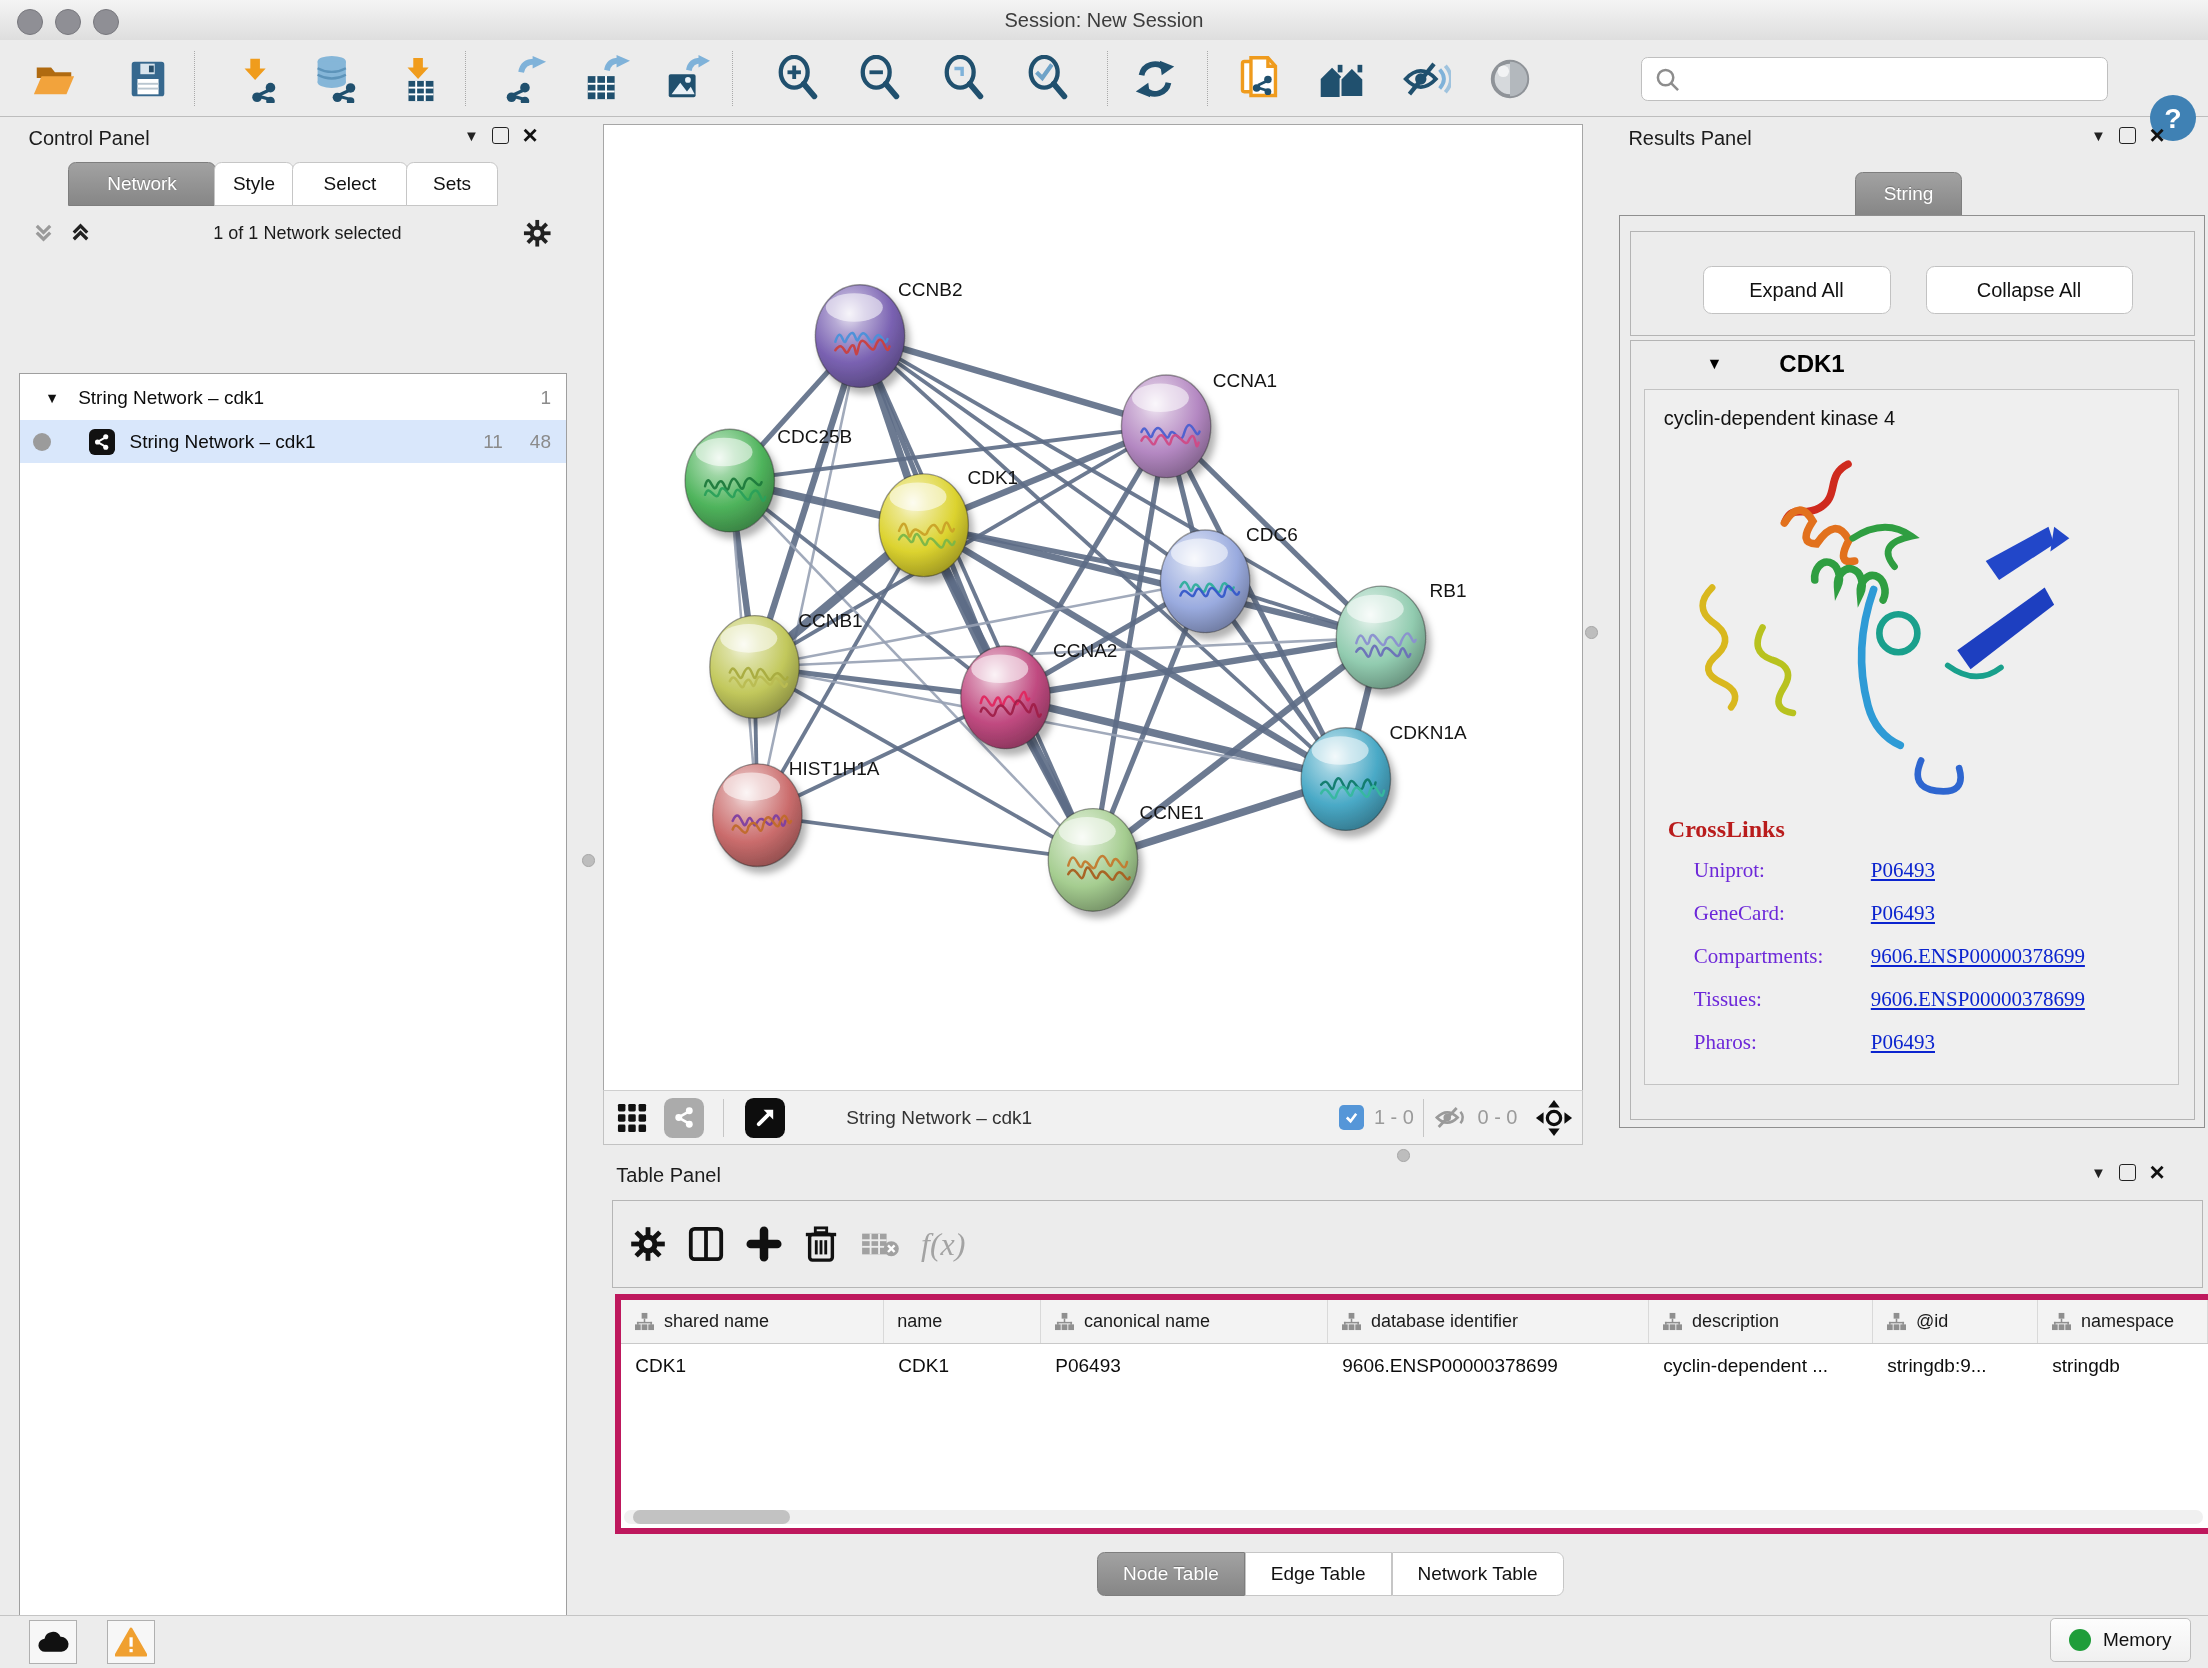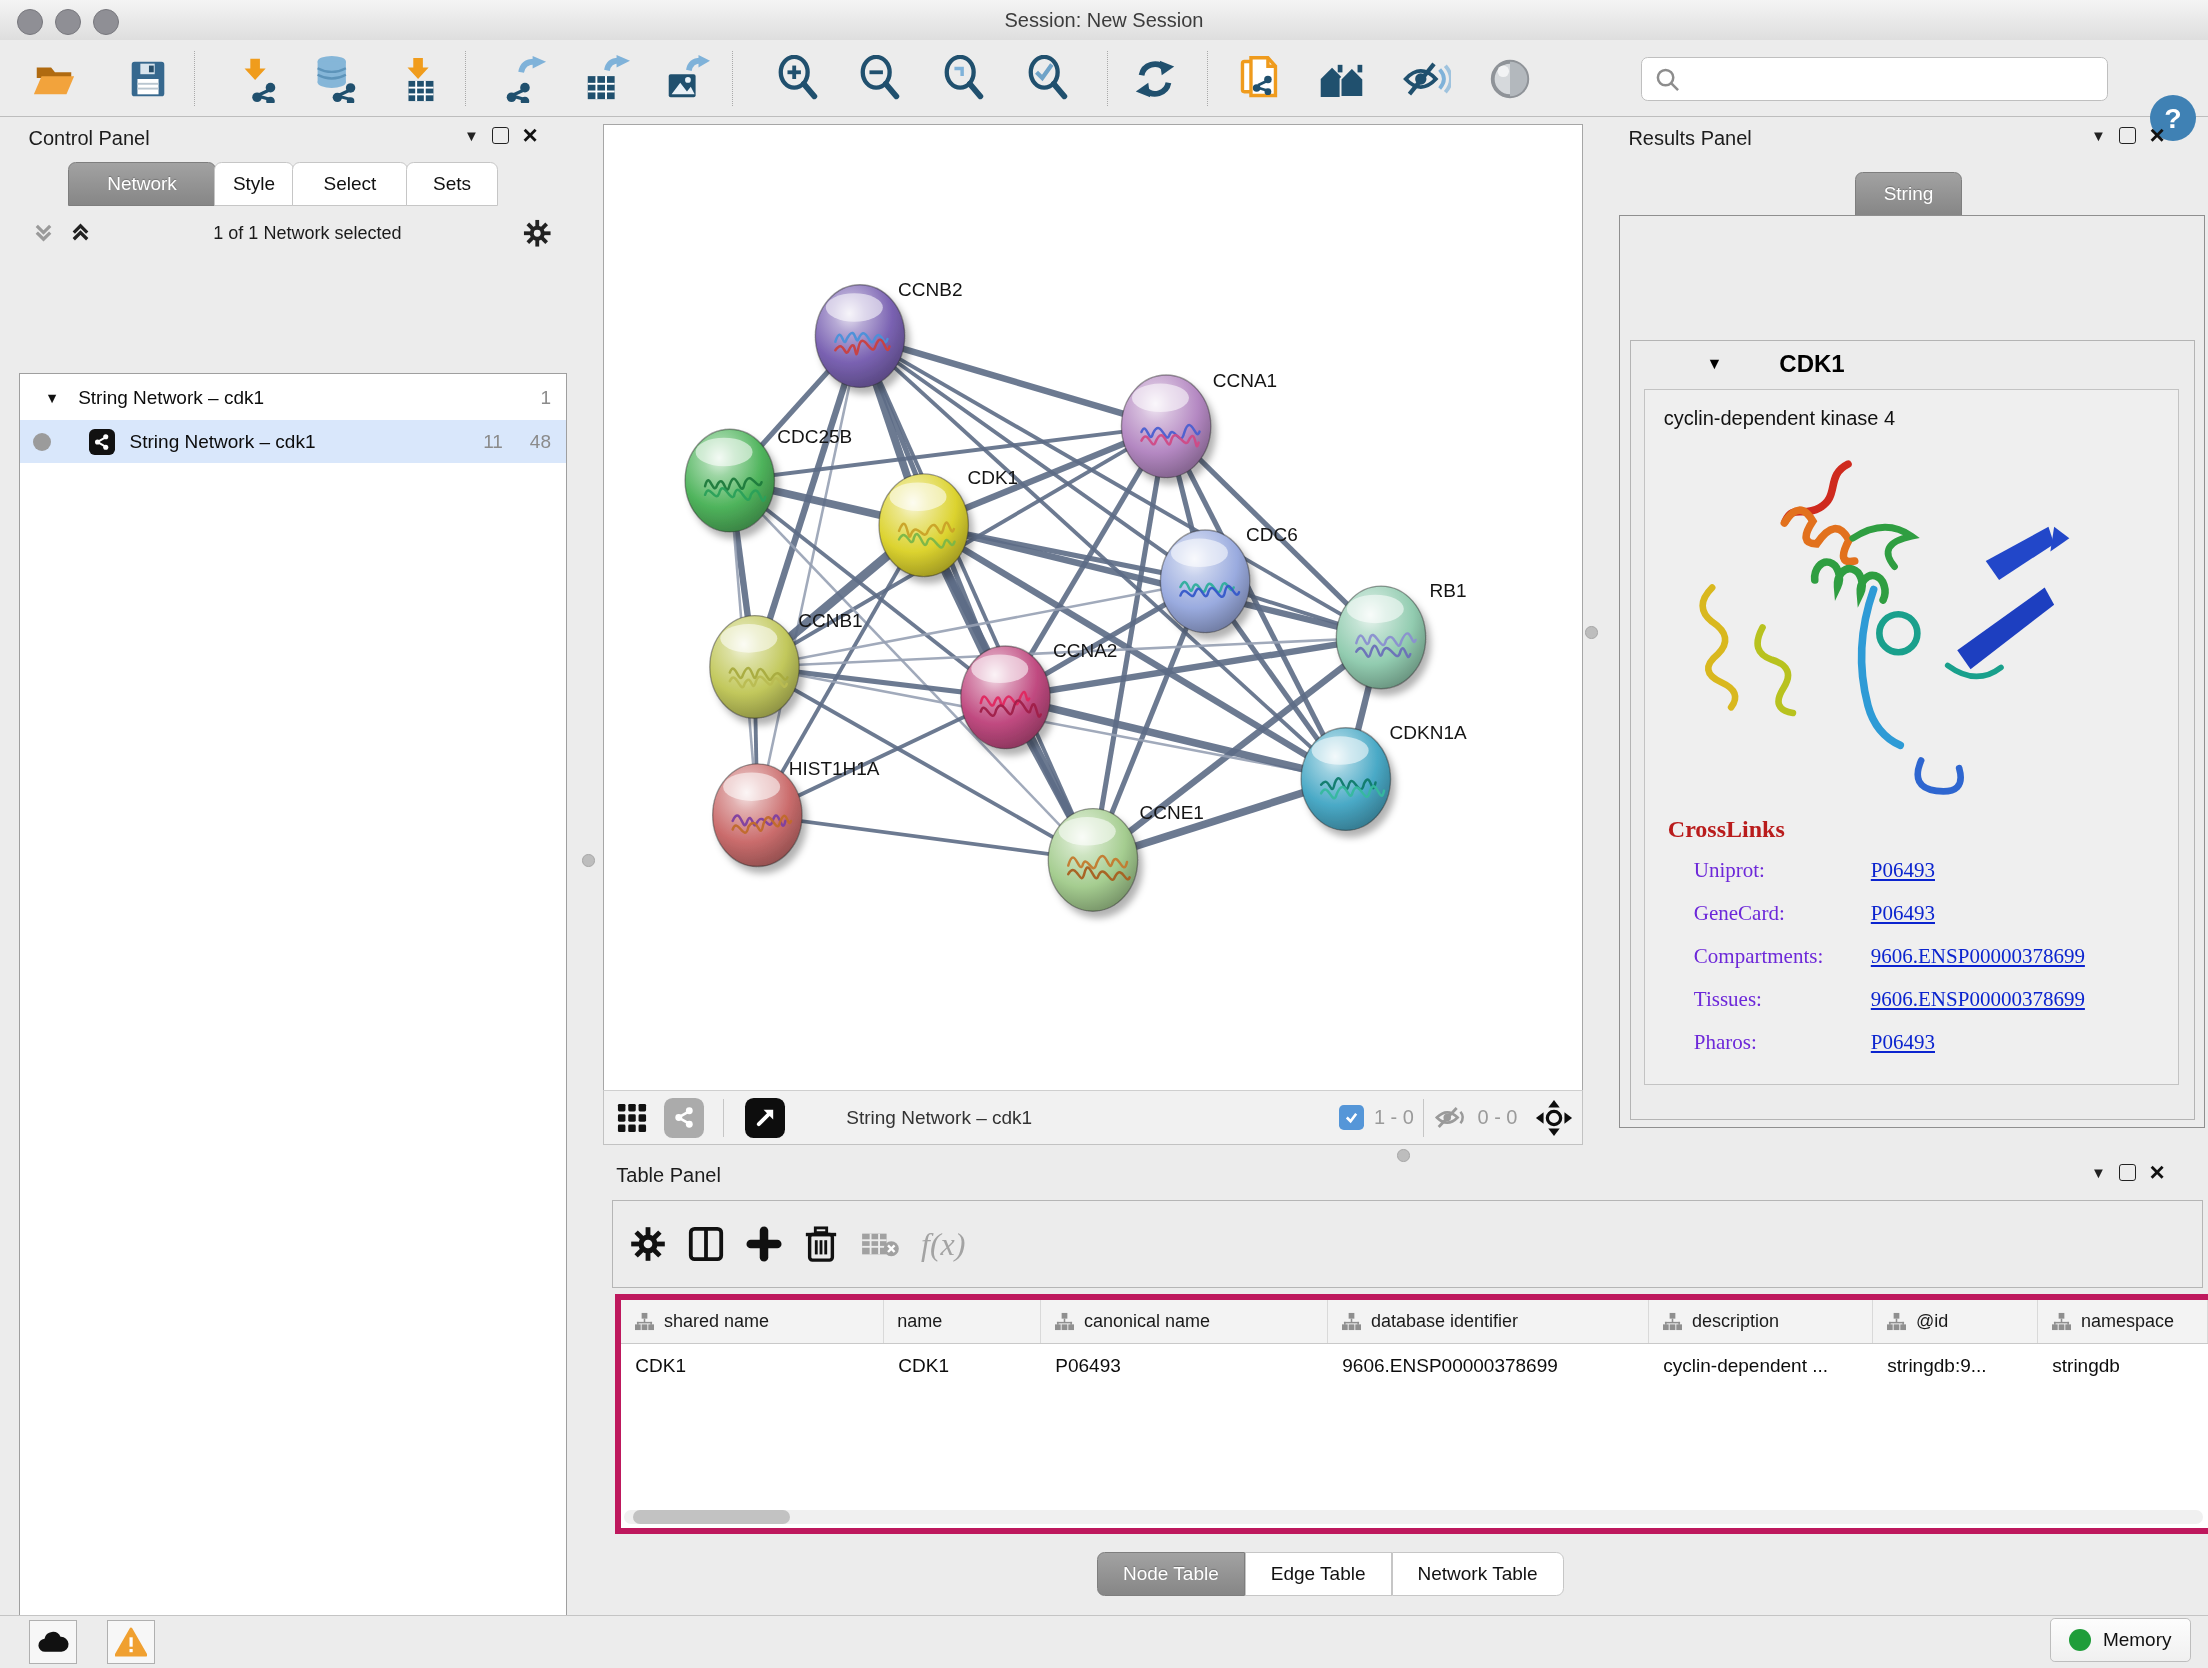--- a/index.html
+++ b/index.html
@@ -662,20 +662,24 @@
     <div class="abs panel-title" style="left:11.4px;top:11.4px">Results Panel</div>
     <div class="pt-ctl" style="left:474px;top:11.4px">
       <span class="tri">▼</span>
       <span class="maxbox"></span>
       <span class="closex">×</span>
     </div>
     <div class="tab sel abs" style="left:238px;top:56px;width:105px;border-radius:7.6px 7.6px 0 0">String</div>
   </div>
 
   <div id="rp-outer" class="abs">
+    <div id="rp-btnbox" class="abs">
+      <div class="rp-btn" style="left:72px;width:186px">Expand All</div>
+      <div class="rp-btn" style="left:295px;width:205px">Collapse All</div>
+    </div>
     <div id="rp-section" class="abs">
       <div id="rp-sec-head">
         <span style="margin-left:76px;font-size:16px">▼</span>
         <span style="margin-left:57px;font-size:24px;font-weight:bold;color:#000">CDK1</span>
       </div>
       <div id="rp-inner">
         <div id="rp-desc">cyclin-dependent kinase 4</div>
         <svg class="abs" style="left:27px;top:57px" width="409" height="361" viewBox="0 0 430 380">
           <path d="M185 18 c-24 12 -8 34 -30 46 c-18 10 -28 -4 -36 14" stroke="#cf2a1e" stroke-width="8" fill="none" stroke-linecap="round"></path>
           <path d="M118 80 q16 -26 30 -2 q-16 24 4 24 q20 -30 34 -4 q-14 26 6 22" stroke="#e2711d" stroke-width="8" fill="none" stroke-linecap="round"></path>

